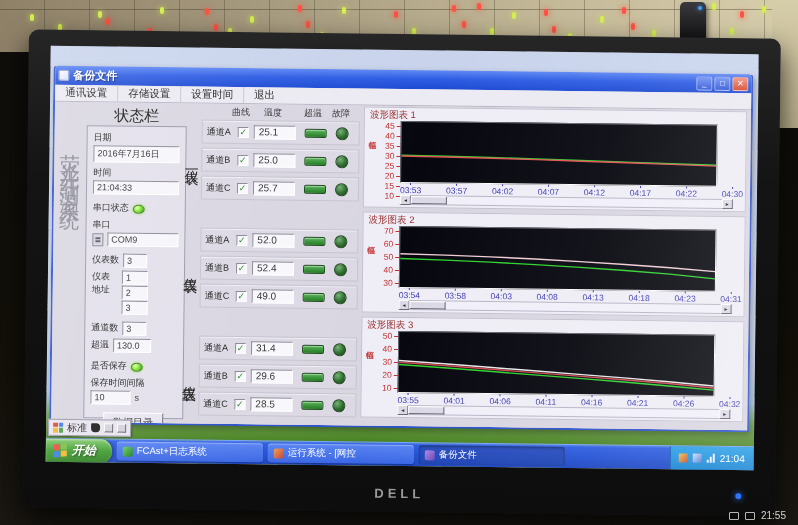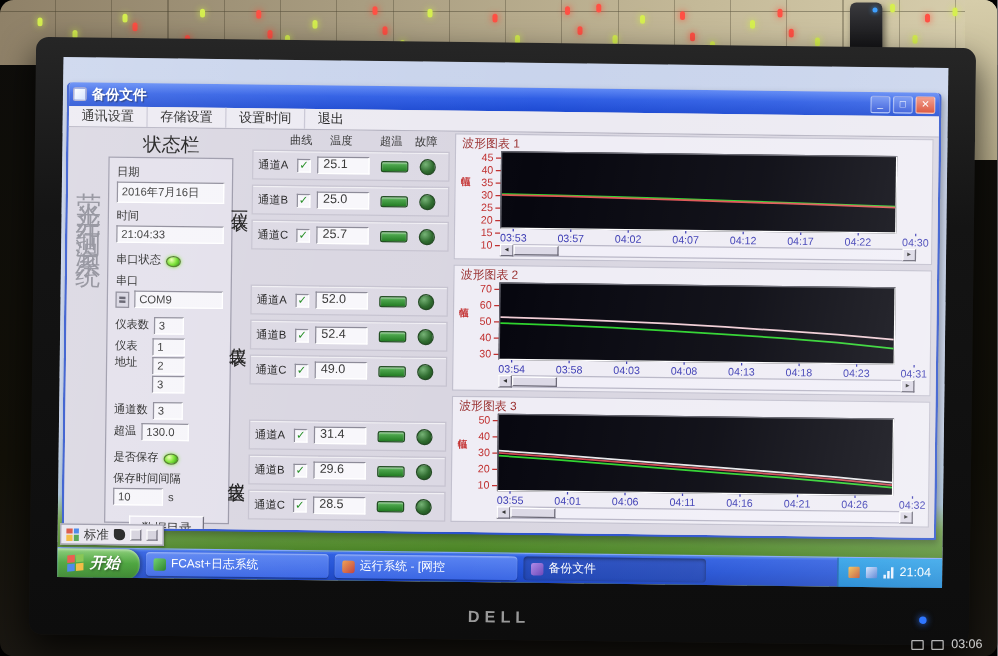--- a/index.html
+++ b/index.html
@@ -1,18 +1,18 @@
 <!DOCTYPE html>
 <html><head>
 <meta charset="utf-8">
 <style>
   * { margin:0; padding:0; box-sizing:border-box; }
   body { font-family:"Liberation Sans", sans-serif; background:#000; }
   .scene { position:relative; width:798px; height:525px; overflow:hidden;
-    background:linear-gradient(180deg,#0e0d0b 0%,#121008 70%,#1a1712 100%);border-radius:11px; }
+    background:linear-gradient(180deg,#0e0d0b 0%,#121008 70%,#1a1712 100%); }
 
   
   .mimic-panel { position:absolute; left:0; top:0; width:798px; height:52px;
     background:linear-gradient(90deg,#8f8168 0%,#a89c80 35%,#c4b998 70%,#d8cfae 100%); }
   .mimic-side { position:absolute; right:0; top:0; width:26px; height:128px;
     background:linear-gradient(180deg,#d6cdaa,#b9ae8c); }
   .mimic-panel::before { content:''; position:absolute; inset:0; opacity:.75;
     background:
       repeating-linear-gradient(90deg, transparent 0 44px, rgba(50,45,28,.40) 44px 45px),
       linear-gradient(transparent 9px, rgba(50,45,28,.5) 9px 10px, transparent 10px); }
@@ -540,15 +540,15 @@
 
       <div class="glare"></div>
     </div>
     <div class="bezel-logo">DELL</div>
     <div class="power-led"></div>
   </div>
 
   <div class="osd">
     <span class="osd-ic"></span>
     <span class="osd-ic"></span>
-    <span>03:06</span>
+    <span>21:55</span>
   </div>
 </div>
 
 </body></html>

